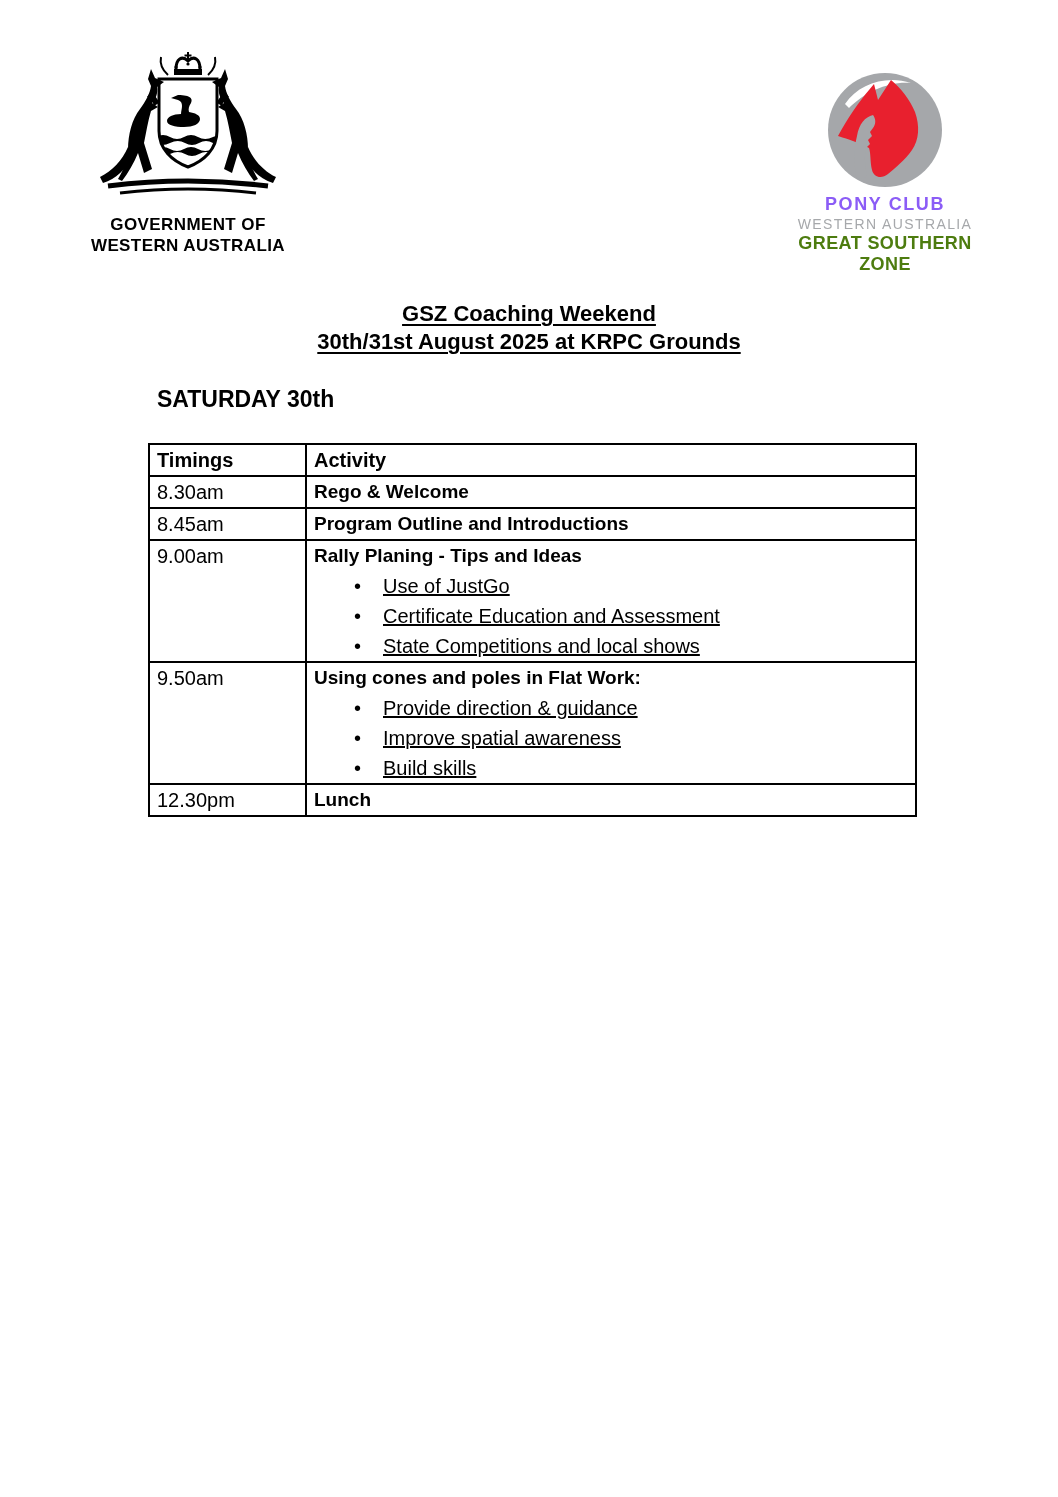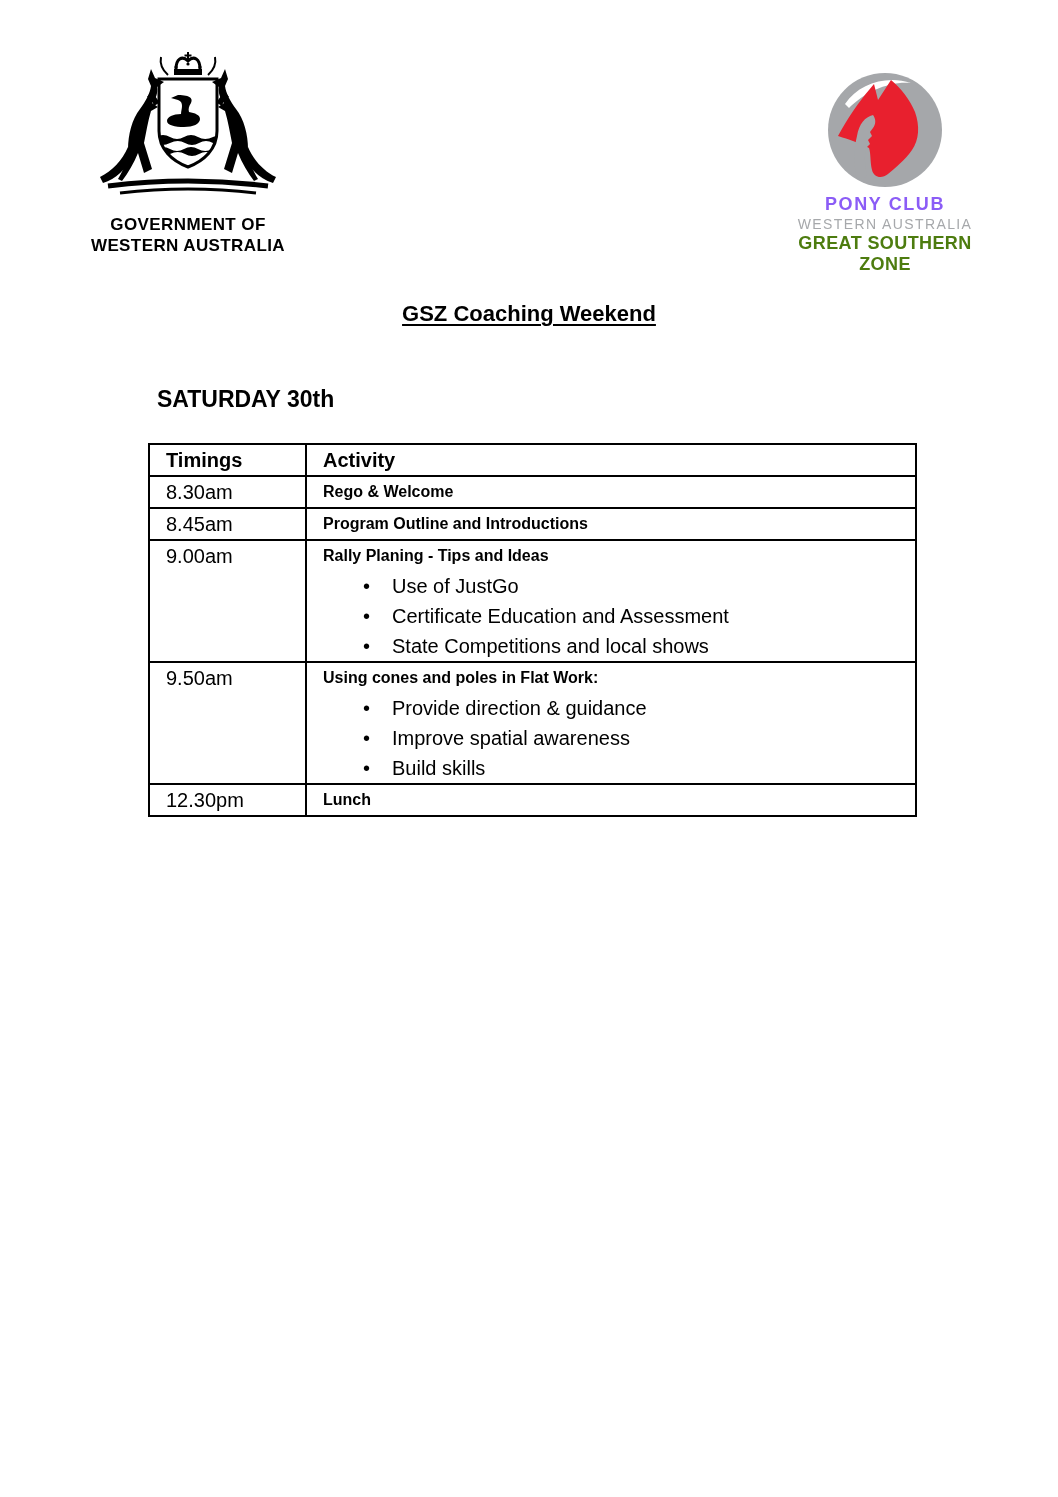--- a/index.html
+++ b/index.html
@@ -40,27 +40,27 @@
   }
 
   
   table.sched {
     position:absolute; left:148px; top:443px; width:769px;
     border-collapse:collapse; table-layout:fixed;
   }
   table.sched td {
     border:2px solid #000;
     vertical-align:top;
-    padding:0 4px 0 16px;
+    padding:0 4px 0 7px;
     margin-left:39px;
   }
   td.tcell { width:157px; font-size:20px; line-height:30px; font-weight:400; }
-  .act { font-weight:700; font-size:16px; line-height:30px; }
+  .act { font-weight:700; font-size:19px; line-height:30px; }
   tr.hrow td { font-weight:700; font-size:20px; line-height:30px; }
-  .bullet { font-size:20px; line-height:30px; padding-left:40px; font-weight:400; }
+  .bullet { font-size:20px; line-height:30px; padding-left:40px; font-weight:400;text-decoration:underline; }
   .bullet::before { content:"\2022"; display:inline-block; width:29px; }
 </style>
 </head>
 <body>
 
 <div class="gov">
   <svg width="200" height="162" viewBox="0 0 200 160" aria-hidden="true">
     <defs>
       <clipPath id="shieldClip">
         <path d="M71,30 H129 V82 C129,100 116,112 100,118 C84,112 71,100 71,82 Z"></path>
@@ -113,20 +113,21 @@
     <path d="M13,66 C24,46 34,32 44,20 L49,14 L53,30 L66,10 C76,18 85,30 90,42 C95,56 94,70 87,80 C80,90 70,98 63,104 C57,109 49,108 47,100 C45,92 46,84 44,78 C36,73 25,70 13,66 Z" fill="#e8202e"></path>
     <path d="M32,66 C34,54 40,47 48,45 C51,49 51,54 48,58 L45,62 L47,66 L43,70 L45,74 L41,78 C39,86 40,96 42,106 C38,110 33,110 31,106 C29,92 29,78 32,66 Z" fill="#a5a7aa"></path>
   </svg>
   <div class="pony-l1">PONY CLUB</div>
   <div class="pony-l2">WESTERN AUSTRALIA</div>
   <div class="pony-l3">GREAT SOUTHERN ZONE</div>
 </div>
 
 <div class="doc-title">
   <div class="line">GSZ Coaching Weekend</div>
+  <div class="line">30th/31st August 2025 at KRPC Grounds</div>
 </div>
 
 <div class="section-heading">SATURDAY 30th</div>
 
 <table class="sched">
   <tbody>
       <tr class="hrow">
     <td class="tcell">Timings</td>
     <td class="acell">Activity</td>
   </tr>

